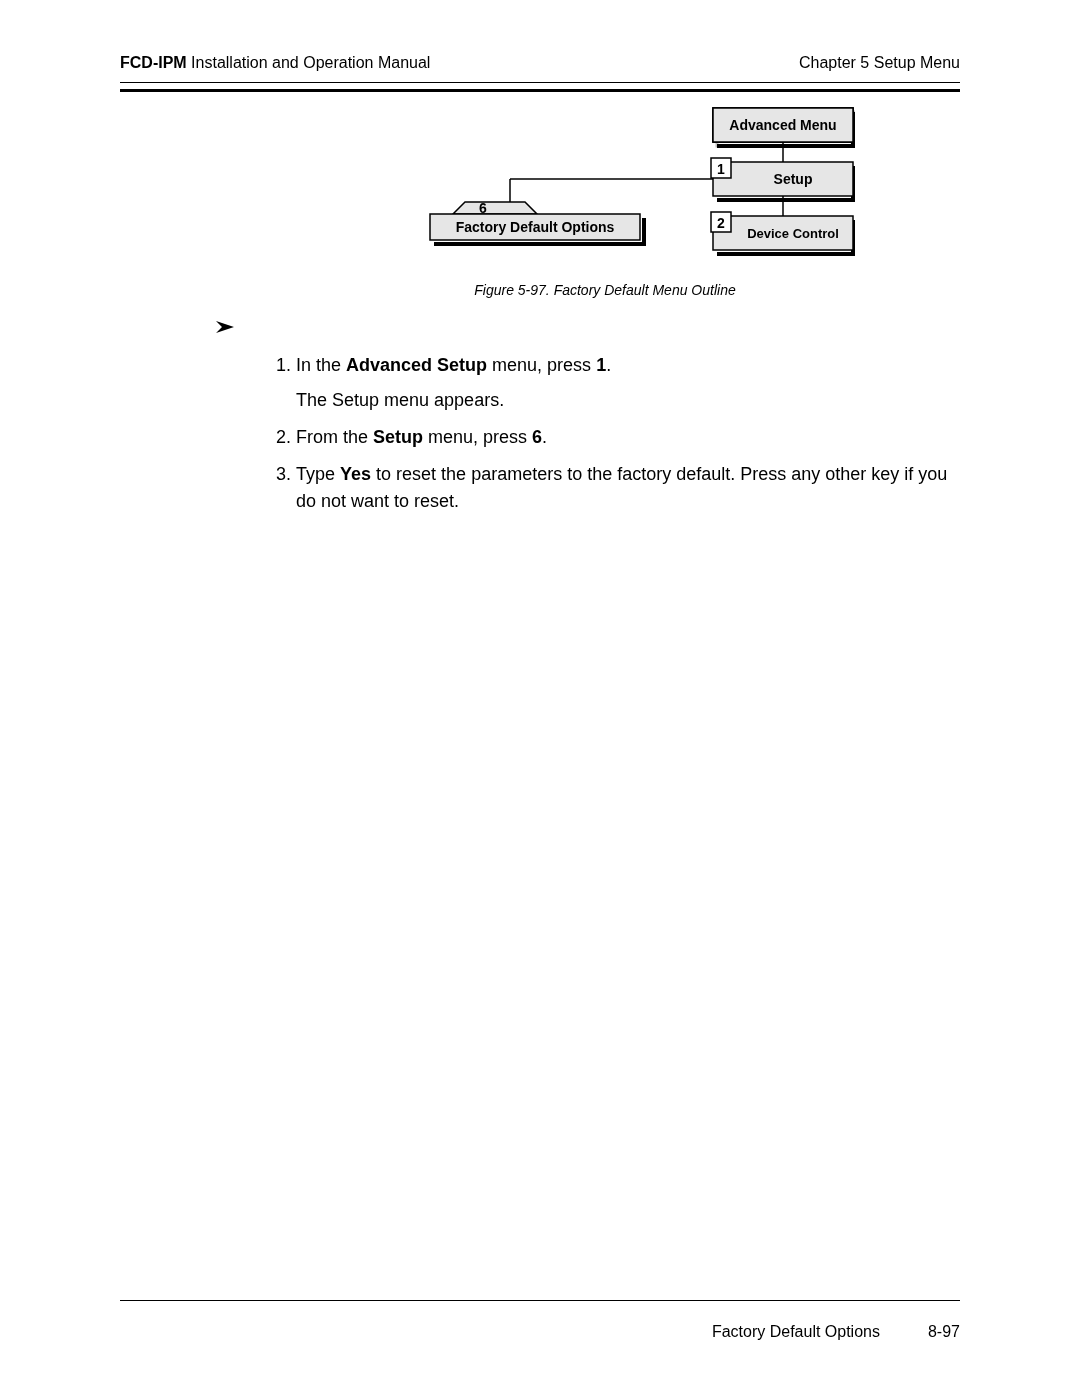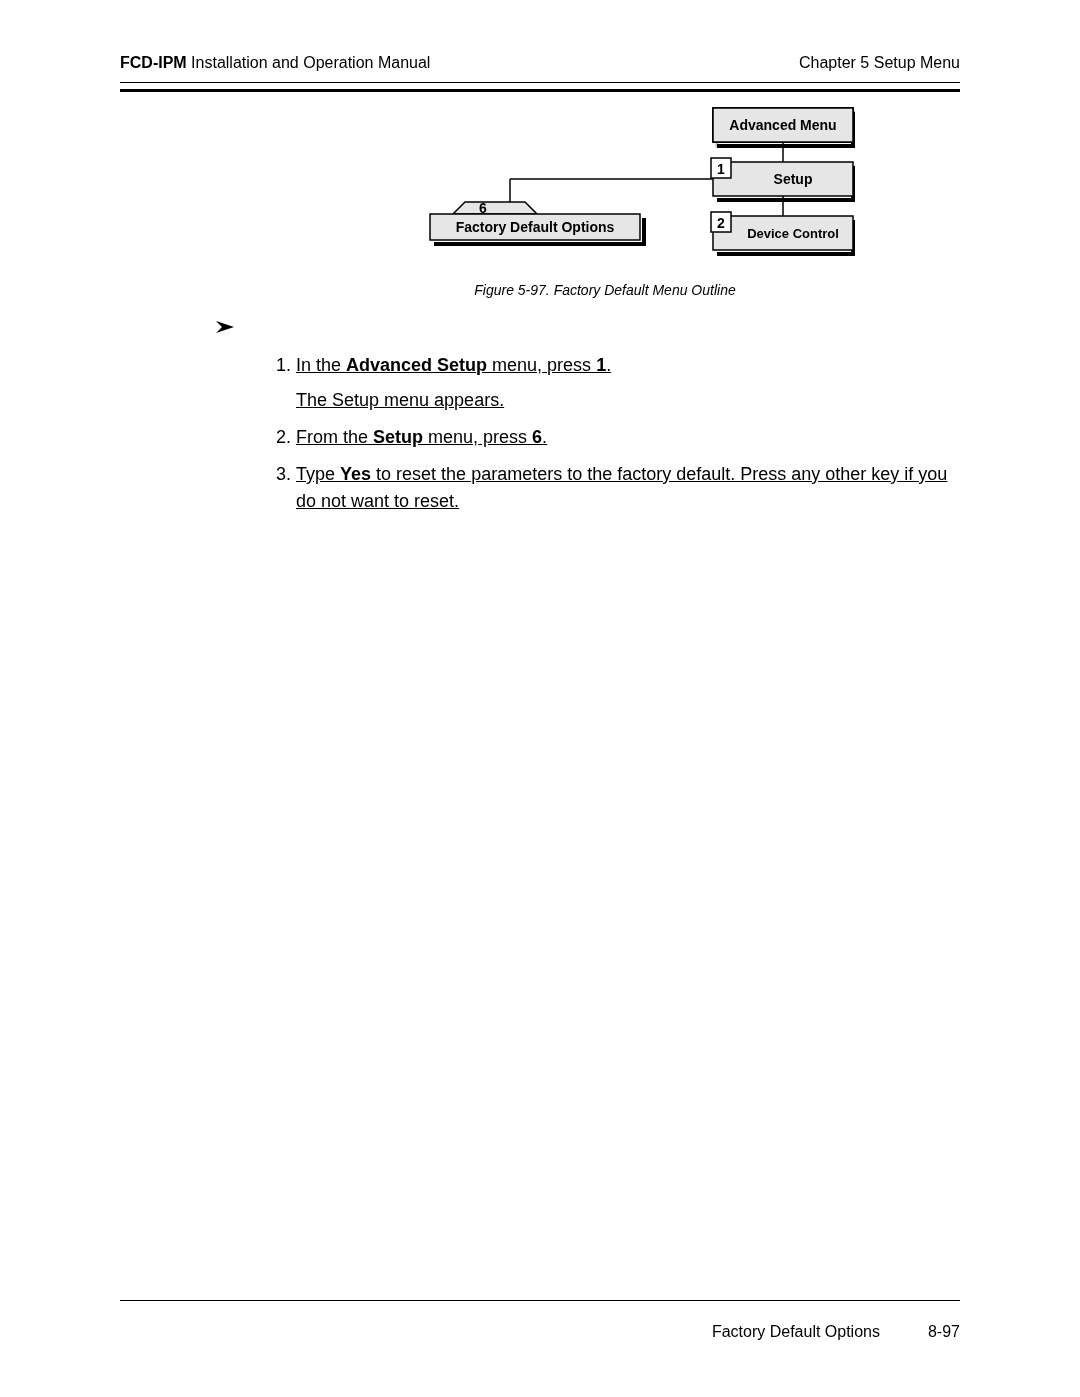--- a/index.html
+++ b/index.html
@@ -73,21 +73,20 @@
     font-size: 18px;
   }
   ol.steps {
     margin: 12px 0 0 0;
     padding-left: 46px;
     font-size: 18px;
     line-height: 1.5;
   }
   ol.steps > li {
     margin-bottom: 10px;
-    text-decoration: underline;
   }
   ol.steps p.sub {
     margin: 8px 0 4px 0;
   }
   .b { font-weight: 700; }
   
   .ftr-rule {
     position: absolute;
     left: 120px;
     right: 120px;

